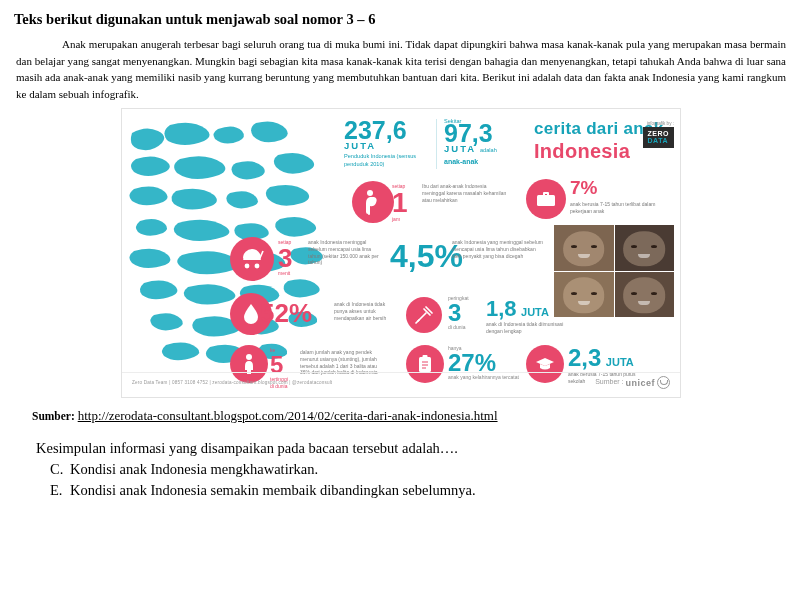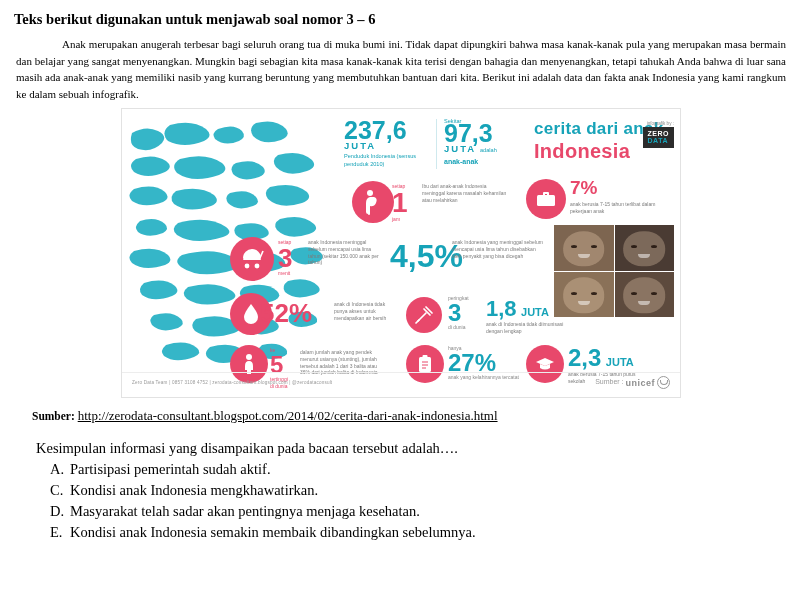--- a/index.html
+++ b/index.html
@@ -583,26 +583,20 @@
     <b>Sumber:</b>
     <span class="source-url">http://zerodata-consultant.blogspot.com/2014/02/cerita-dari-anak-indonesia.html</span>
   </div>
 
   <div class="question">
     <span></span><span>Kesimpulan informasi yang disampaikan pada bacaan tersebut adalah….</span>
   </div>
 
   <div class="options">
     <div class="opt">
-      <span class="lab">A.</span><span>Partisipasi pemerintah sudah aktif.</span>
-    </div>
-    <div class="opt">
       <span class="lab">C.</span><span>Kondisi anak Indonesia mengkhawatirkan.</span>
-    </div>
-    <div class="opt">
-      <span class="lab">D.</span><span>Masyarakat telah sadar akan pentingnya menjaga kesehatan.</span>
     </div>
     <div class="opt">
       <span class="lab">E.</span><span>Kondisi anak Indonesia semakin membaik dibandingkan sebelumnya.</span>
     </div>
   </div>
 
 </div>
 
 </body></html>

